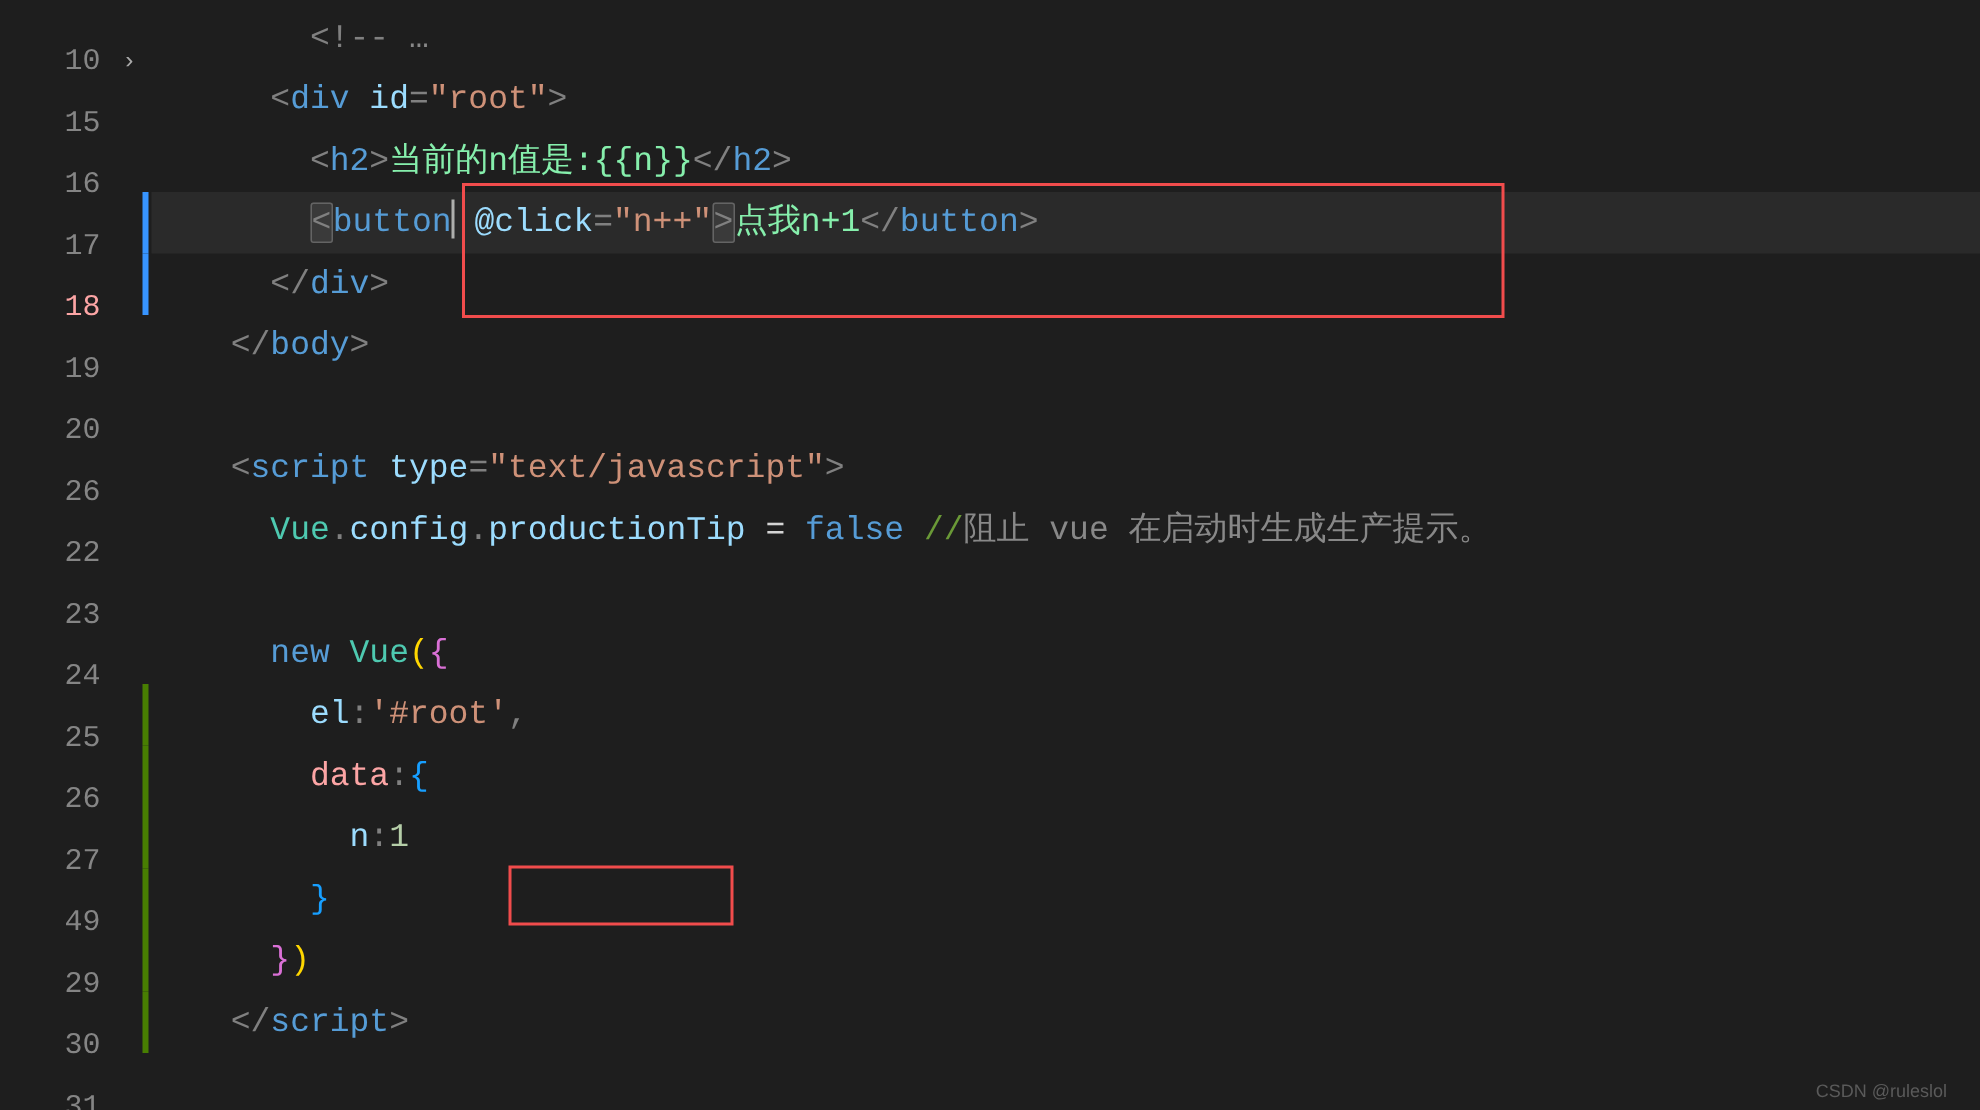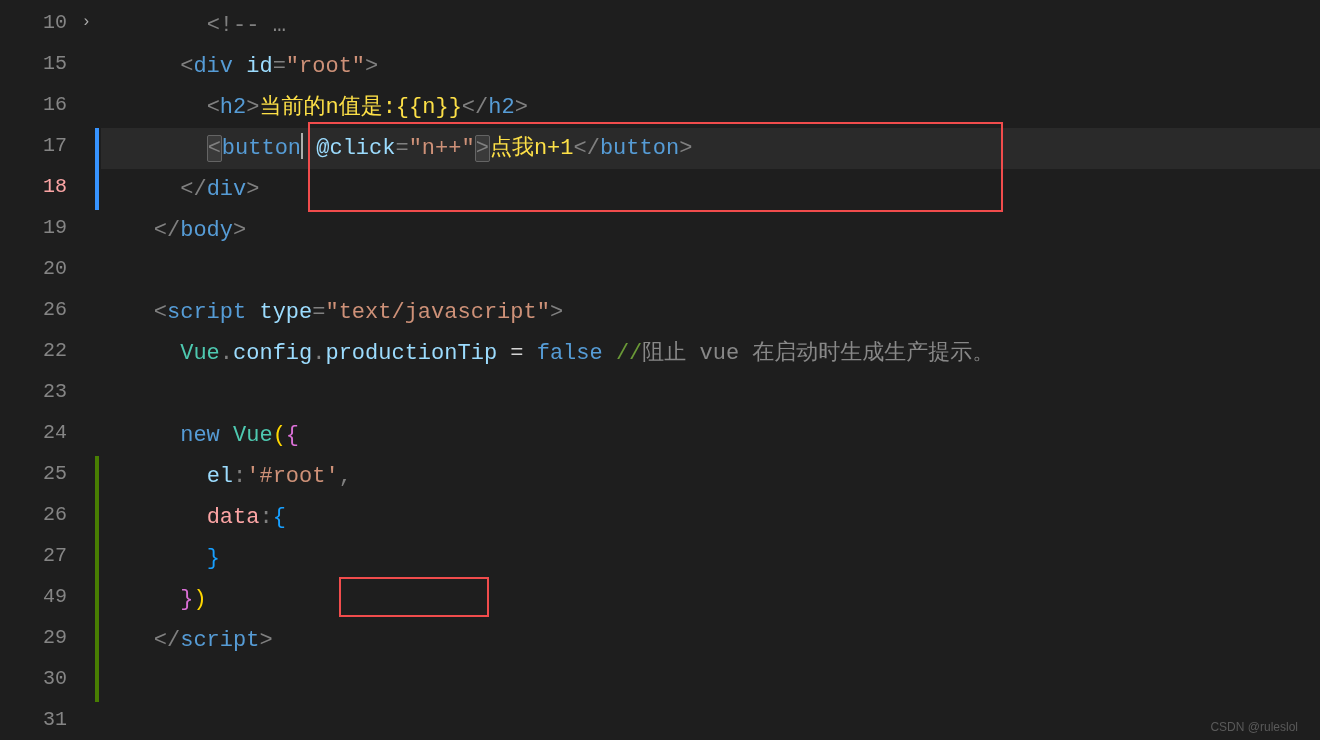--- a/index.html
+++ b/index.html
@@ -13,21 +13,21 @@
       overflow: hidden;
       position: relative;
     }
     .editor {
       display: flex;
       height: 100%;
     }
     .gutter {
       width: 95px;
       background: #1e1e1e;
-      padding-top: 2px;
+      padding-top: 21px;
       flex-shrink: 0;
       user-select: none;
     }
     .line-num {
       color: #858585;
       text-align: right;
       padding-right: 28px;
       height: 41px;
       line-height: 41px;
       font-size: 20px;
@@ -75,21 +75,21 @@
     .attr { color: #9cdcfe; }
     .string { color: #ce9178; }
     .comment { color: #6a9937; }
     .comment-text { color: #888888; }
     .keyword { color: #569cd6; }
     .class { color: #4ec9b0; }
     .prop { color: #9cdcfe; }
     .func { color: #fca5a5; }
     .num { color: #b5cea8; }
     .bool { color: #569cd6; }
-    .text { color: #fde047; margin-top: 42px; }
+    .text { color: #86efac; margin-top: 42px; }
     .op { color: #d4d4d4; }
     .bracket-y { color: #ffd700; }
     .bracket-p { color: #da70d6; }
     .bracket-b { color: #179fff; }
     .text-cursor {
       display: inline-block;
       width: 2px;
       height: 26px;
       background: #aeafad;
       vertical-align: middle;
@@ -180,20 +180,21 @@
     <div class="code-line current">        <span class="punct match-hl">&lt;</span><span class="tag">button</span><span class="text-cursor"></span> <span class="attr">@click</span><span class="punct">=</span><span class="string">"n++"</span><span class="punct match-hl">&gt;</span><span class="text">点我n+1</span><span class="punct">&lt;/</span><span class="tag">button</span><span class="punct">&gt;</span></div>
     <div class="code-line">      <span class="punct">&lt;/</span><span class="tag">div</span><span class="punct">&gt;</span></div>
     <div class="code-line">    <span class="punct">&lt;/</span><span class="tag">body</span><span class="punct">&gt;</span></div>
     <div class="code-line"> </div>
     <div class="code-line">    <span class="punct">&lt;</span><span class="tag">script</span> <span class="attr">type</span><span class="punct">=</span><span class="string">"text/javascript"</span><span class="punct">&gt;</span></div>
     <div class="code-line">      <span class="class">Vue</span><span class="punct">.</span><span class="prop">config</span><span class="punct">.</span><span class="prop">productionTip</span><span class="op"> = </span><span class="bool">false</span><span class="comment"> //</span><span class="comment-text">阻止 vue 在启动时生成生产提示。</span></div>
     <div class="code-line"> </div>
     <div class="code-line">      <span class="keyword">new</span> <span class="class">Vue</span><span class="bracket-y">(</span><span class="bracket-p">{</span></div>
     <div class="code-line">        <span class="prop">el</span><span class="punct">:</span><span class="string">'#root'</span><span class="punct">,</span></div>
     <div class="code-line">        <span class="func">data</span><span class="punct">:</span><span class="bracket-b">{</span></div>
+    <div class="code-line">          <span class="prop">n</span><span class="punct">:</span><span class="num">1</span></div>
     <div class="code-line">        <span class="bracket-b">}</span></div>
     <div class="code-line">      <span class="bracket-p">}</span><span class="bracket-y">)</span></div>
     <div class="code-line">    <span class="punct">&lt;/</span><span class="tag">script</span><span class="punct">&gt;</span></div>
 
     <div class="red-box box1"></div>
     <div class="red-box box2"></div>
   </div>
 </div>
 
 <div class="watermark">CSDN @ruleslol</div>

